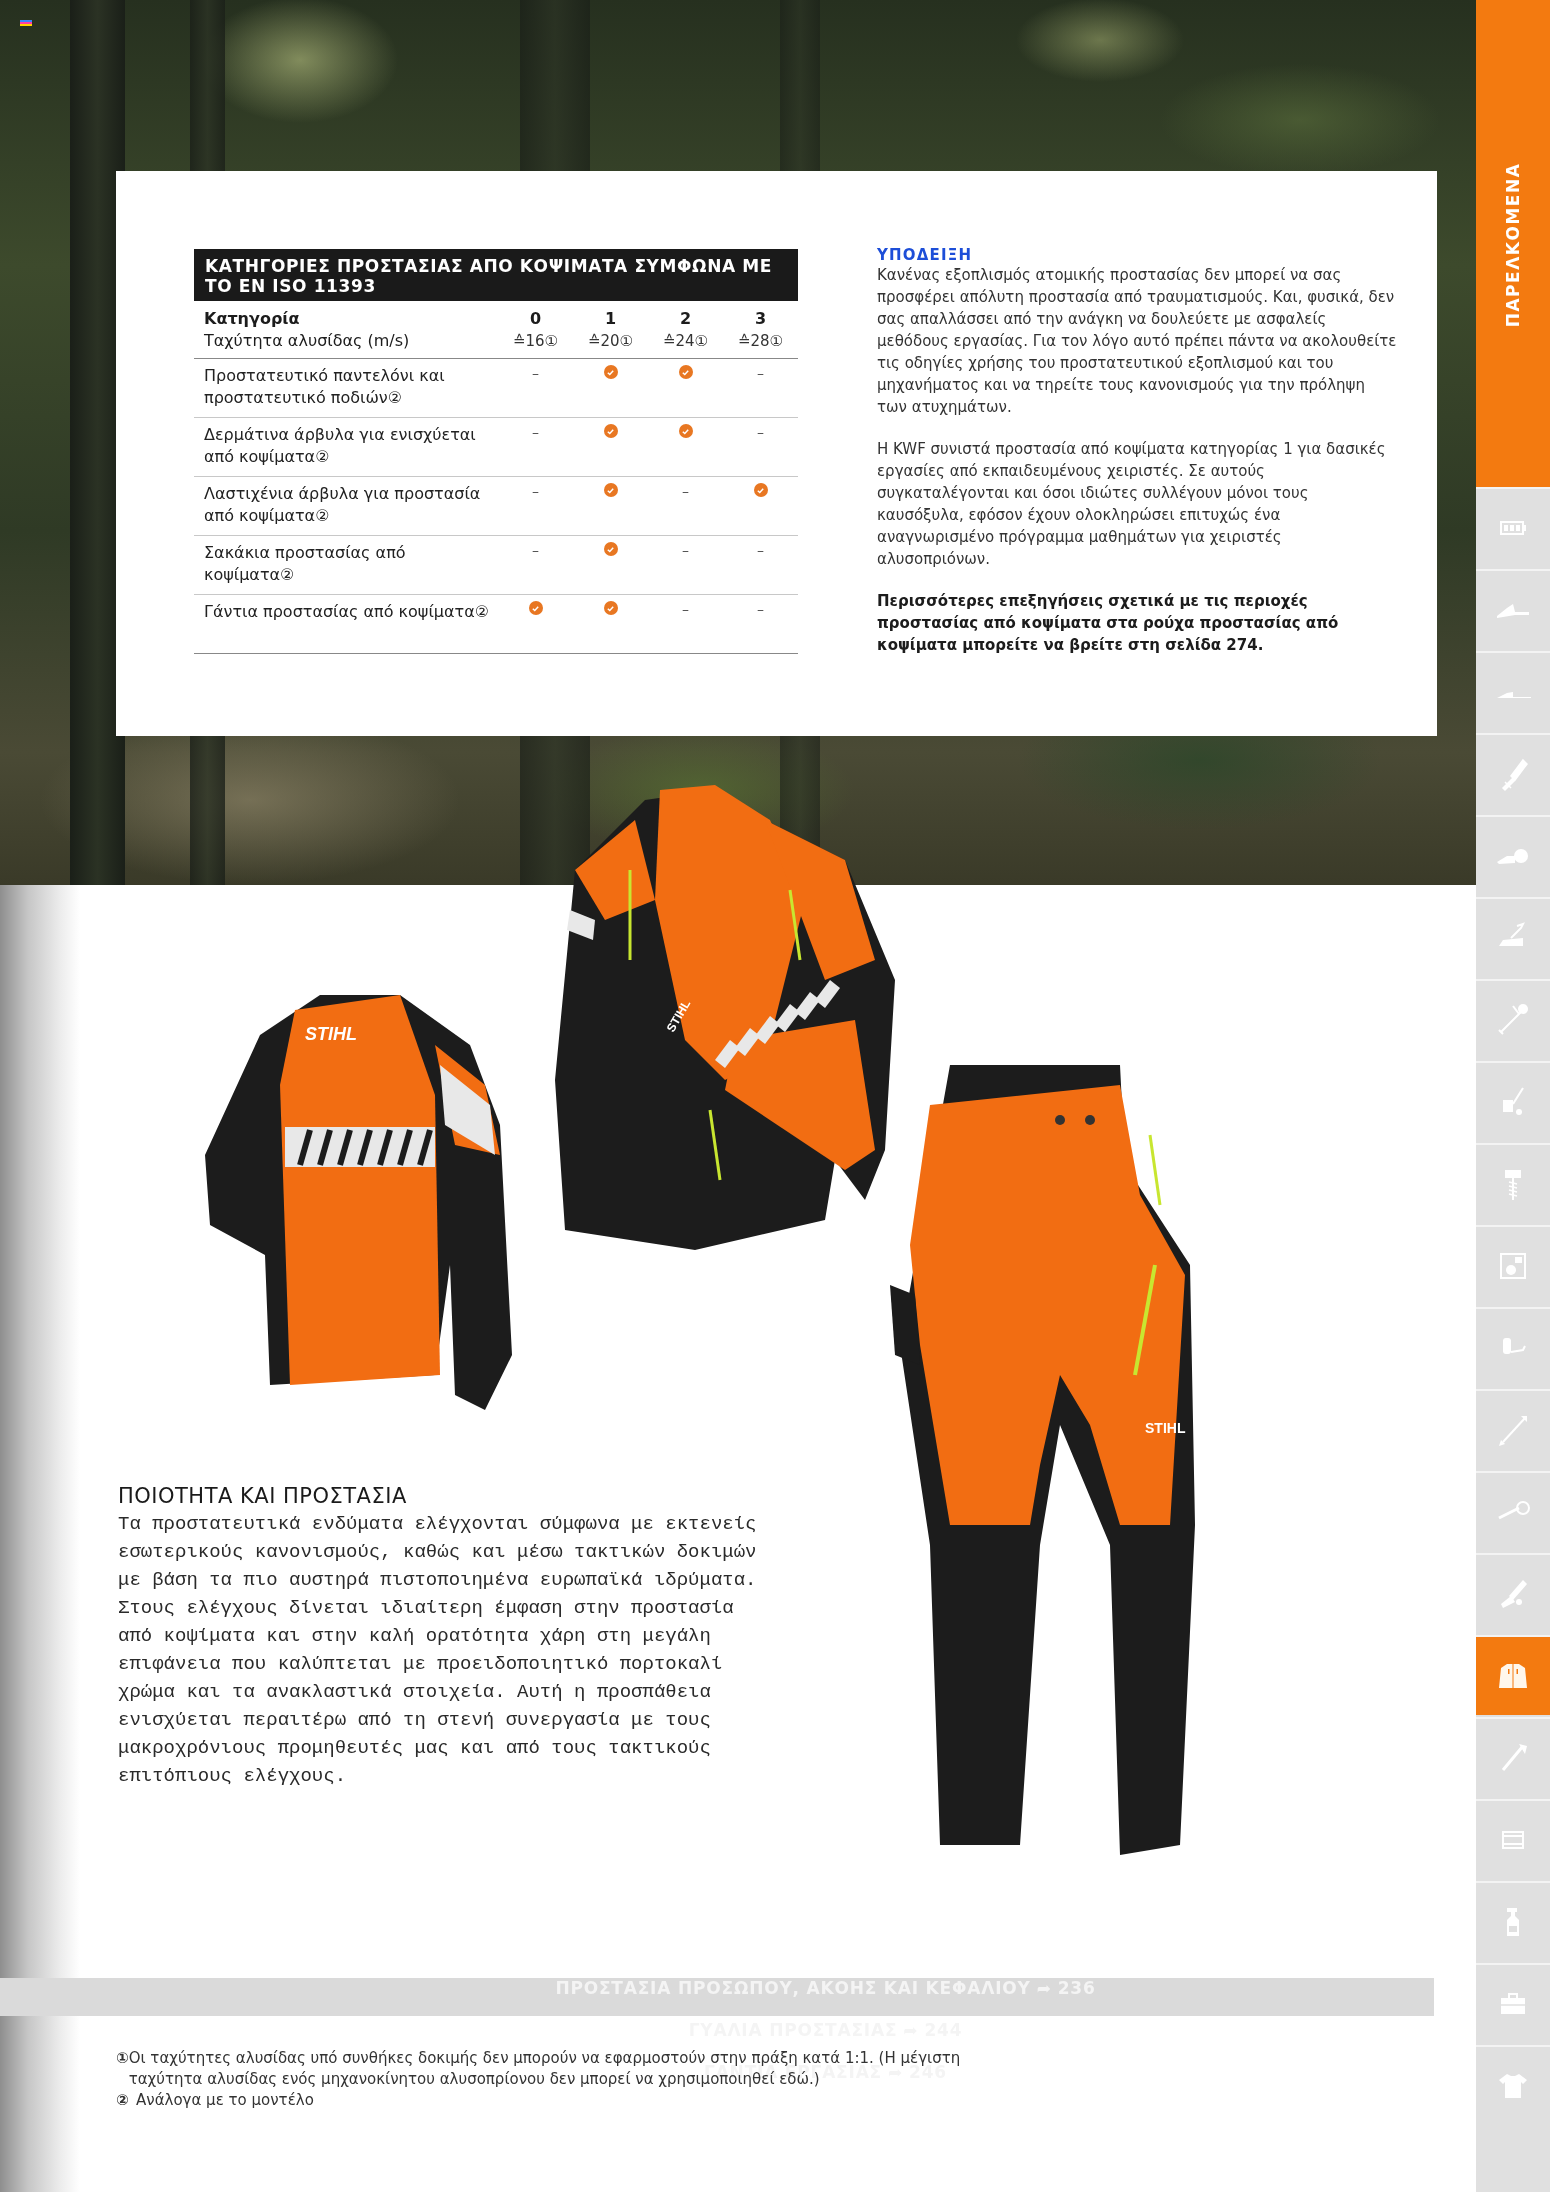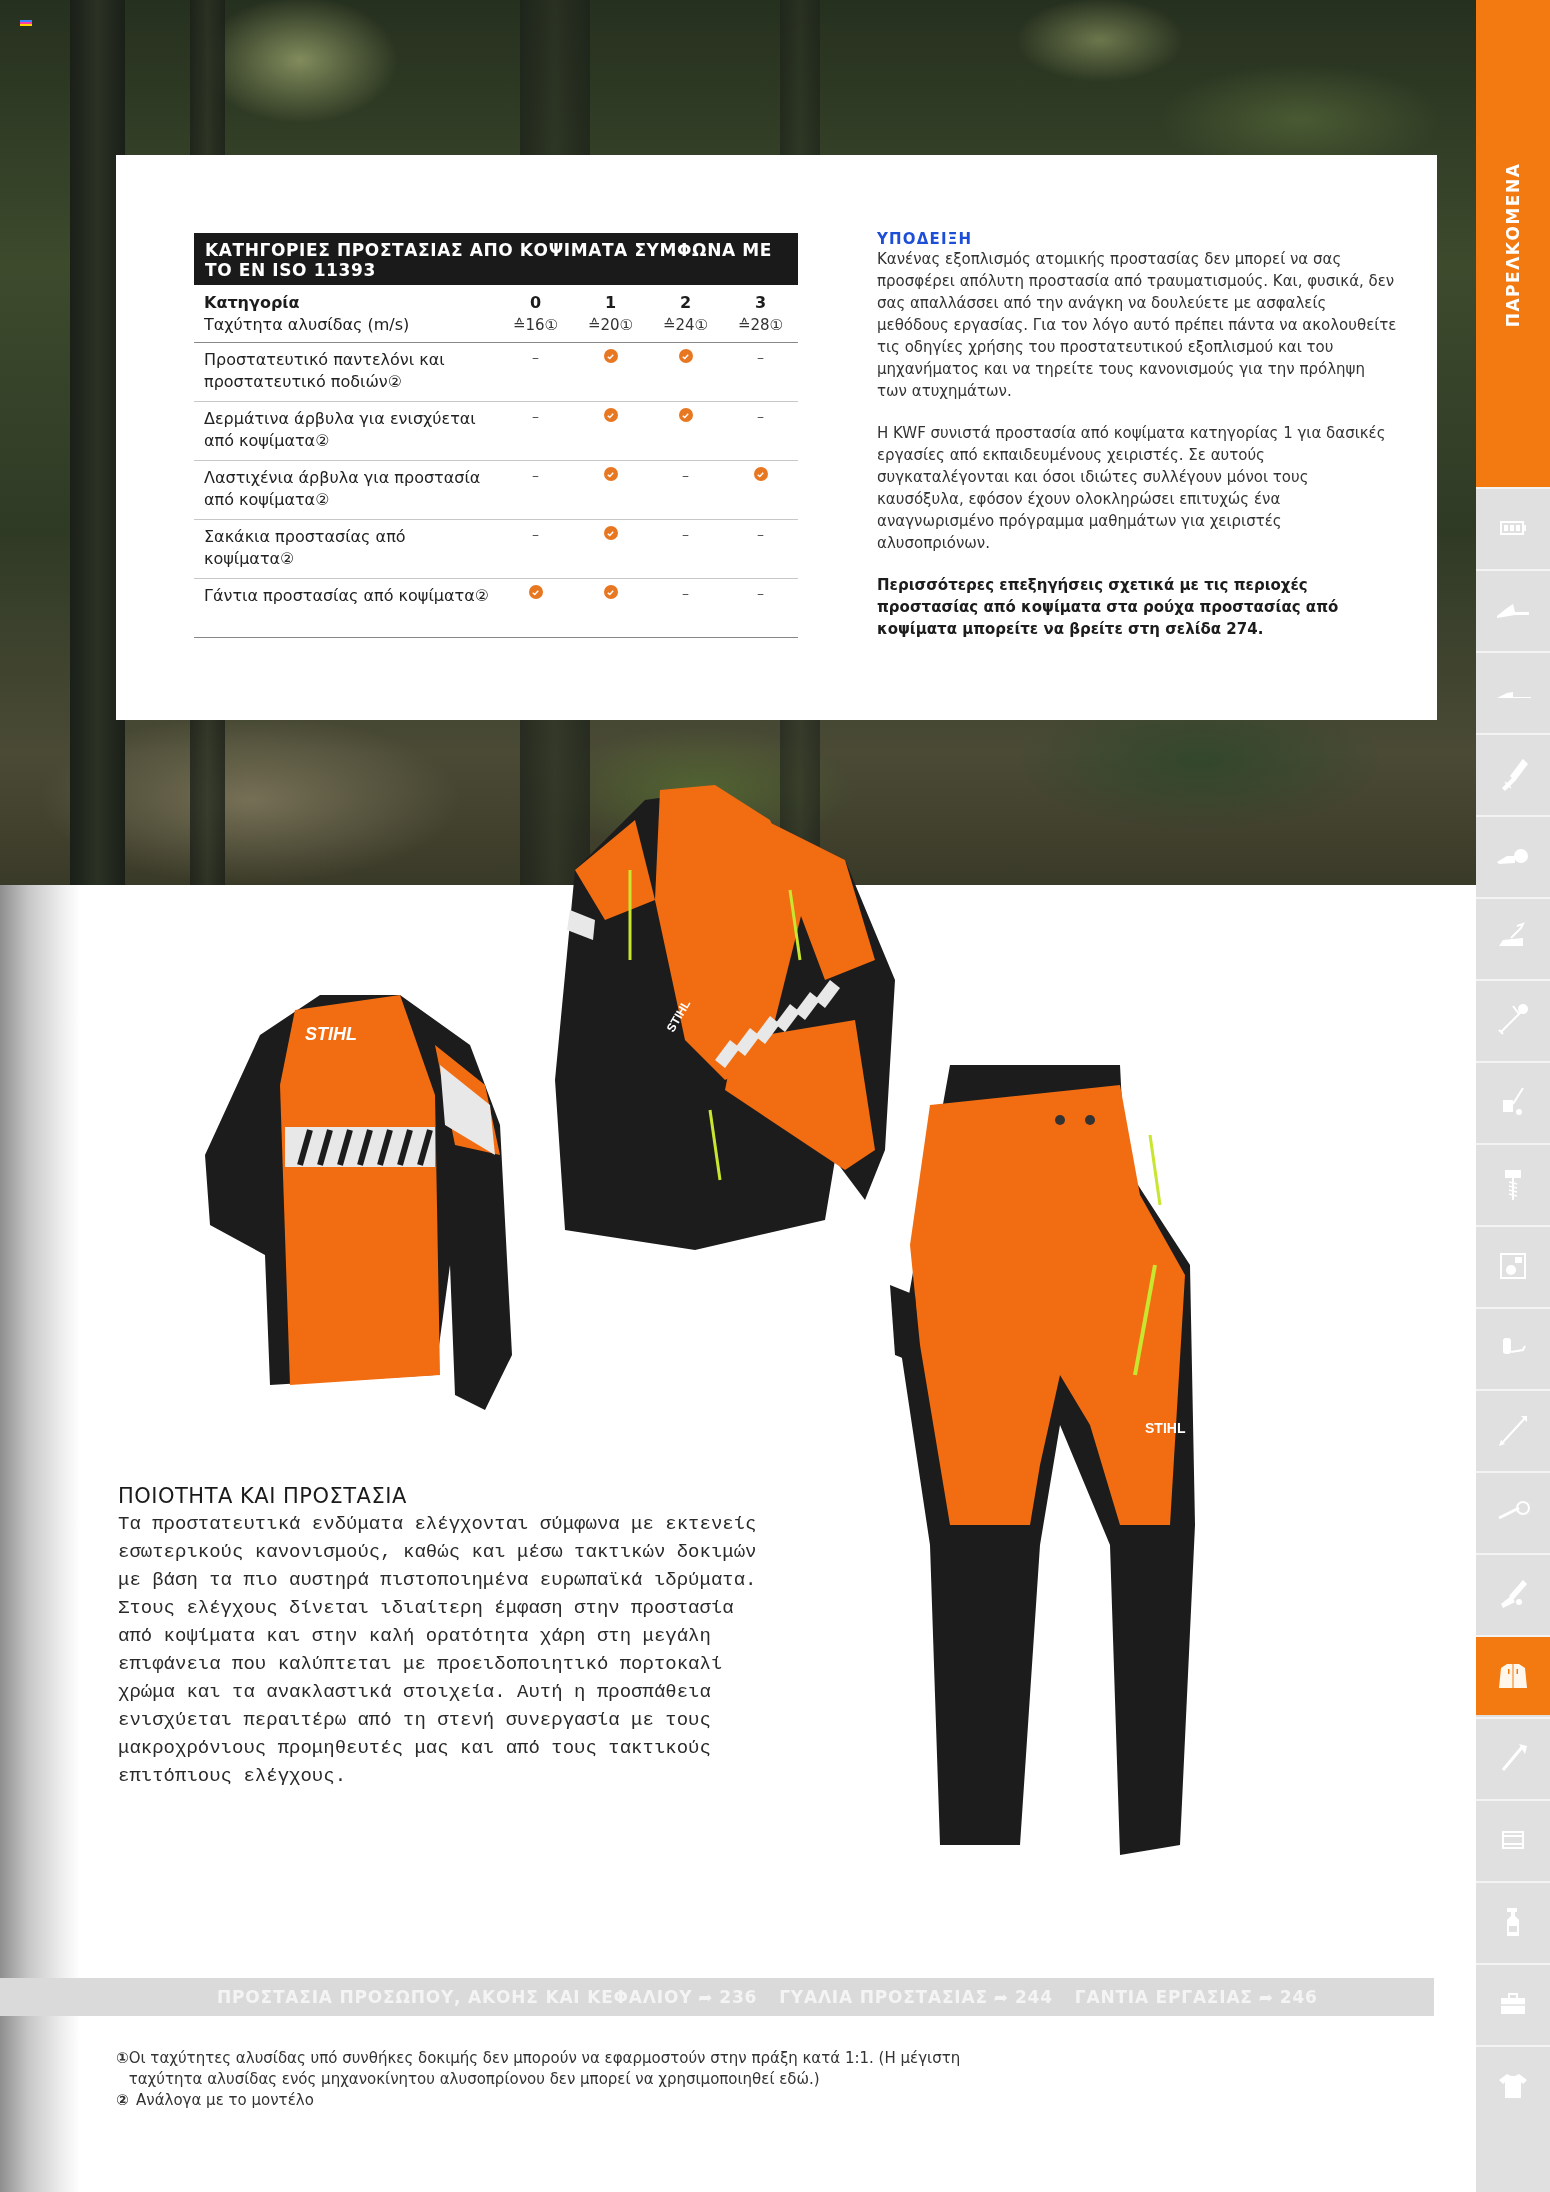--- a/index.html
+++ b/index.html
@@ -16,21 +16,21 @@
       radial-gradient(ellipse 200px 80px at 1300px 120px, rgba(90,110,60,0.6), transparent 70%),
       radial-gradient(ellipse 300px 120px at 250px 800px, rgba(150,140,110,0.6), transparent 70%),
       radial-gradient(ellipse 220px 90px at 700px 790px, rgba(90,120,50,0.6), transparent 70%),
       radial-gradient(ellipse 260px 100px at 1200px 760px, rgba(40,70,40,0.7), transparent 70%),
       linear-gradient(to bottom, #26301f 0%, #3d4a2c 30%, #2f3a25 60%, #4a4a35 85%, #3a3a28 100%);
   }
   .trunk { position: absolute; top: 0; height: 885px; background: linear-gradient(to right, #1a1f18, #2b3224, #1a1f18); }
   .flag { position: absolute; left: 20px; top: 20px; width: 12px; height: 6px;
     background: linear-gradient(to bottom, #3a86ff 0 33%, #ff3ea5 33% 66%, #ffd200 66% 100%); }
 
-  .card { position: absolute; left: 116px; top: 155px; width: 1321px; height: 565px; background: #ffffff; }
+  .card { position: absolute; left: 116px; top: 171px; width: 1321px; height: 565px; background: #ffffff; }
 
   .tbl { position: absolute; left: 78px; top: 78px; width: 604px; }
   .tbl-title { background: #1a1a1a; color: #fff; font-weight: bold; font-size: 17px; line-height: 20px;
     padding: 7px 11px 5px; letter-spacing: 0.6px; }
   .tbl-head { display: flex; padding: 7px 0 6px 10px; border-bottom: 1.5px solid #888; }
   .tbl-head .lbl { width: 294px; font-size: 16px; line-height: 22px; }
   .tbl-head .lbl b { font-weight: bold; }
   .cols { display: flex; flex: 1; }
   .col { width: 75px; text-align: center; font-size: 15px; line-height: 22px; }
   .col .n { font-weight: bold; font-size: 16px; }
@@ -47,21 +47,21 @@
   .note p { margin-bottom: 20px; }
   .note p.bold { font-weight: bold; color: #1c1c1c; }
 
   .product { position: absolute; }
 
   .quality { position: absolute; left: 118px; top: 1484px; width: 640px; }
   .quality h2 { font-size: 21px; font-weight: normal; letter-spacing: 0.5px; line-height: 24px; color: #1a1a1a; }
   .quality p { font-size: 19px; line-height: 28px; color: #2a2a2a; margin-top: 2px; font-family: Liberation Mono, monospace; }
 
   .xref { position: absolute; left: 0; top: 1978px; width: 1434px; height: 38px; background: #dadada;
-    color: #f4f4f4; font-weight: bold; font-size: 17px; letter-spacing: 0.8px; display: flex; align-items: center; padding-left: 217px; gap: 22px; }
+    color: #f4f4f4; font-weight: bold; font-size: 17px; letter-spacing: 0.8px; display: flex; align-items: center; padding-left: 217px; gap: 22px; flex-direction: column; }
   .xref .item { display: flex; align-items: center; gap: 6px; }
   .xref .arrow { font-size: 17px; }
 
   .foot { position: absolute; left: 116px; top: 2048px; width: 900px; font-size: 15px; line-height: 21px; color: #333; }
   .foot .line { display: flex; }
   .foot .mark { width: 20px; font-weight: bold; }
 
   .sidebar { position: absolute; left: 1476px; top: 0; width: 74px; height: 2192px; background: #e0e0e0; }
   .side-top { position: absolute; left: 0; top: 0; width: 74px; height: 487px; background: #f37a10; }
   .side-top .vtext { position: absolute; left: 50%; top: 245px; transform: translate(-50%, -50%) rotate(-90deg);

